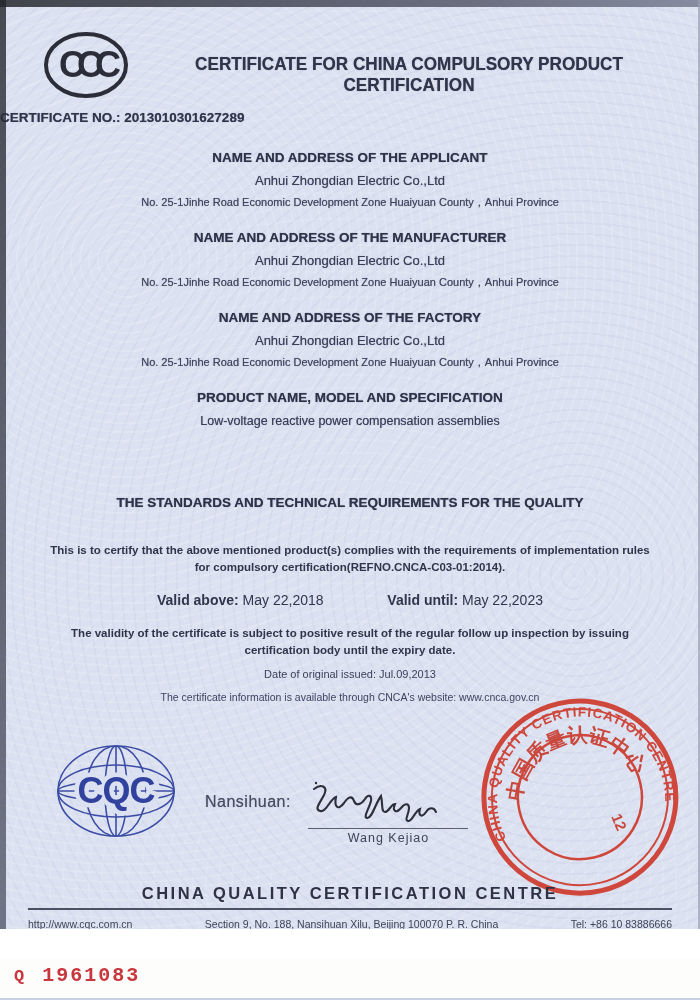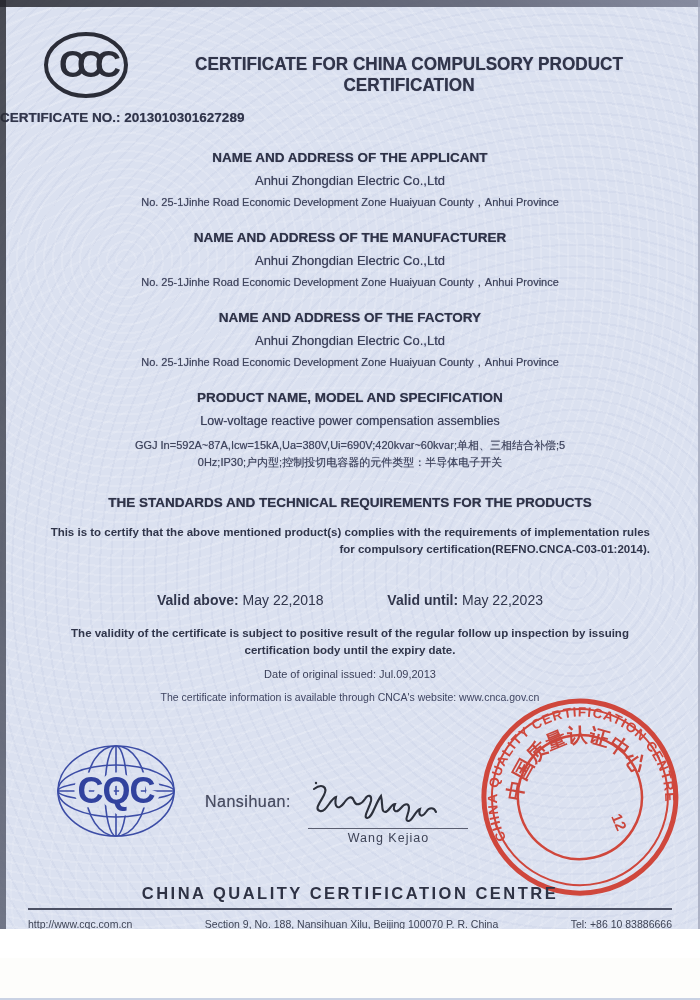--- a/index.html
+++ b/index.html
@@ -43,21 +43,21 @@
   .sec-manufacturer{top:230px;}
   .sec-factory{top:310px;}
 
   .sec-product{top:390px;}
   .product-name{font-size:12.5px;margin-top:9px;color:#3a3f58;}
   .product-spec{font-size:11px;margin-top:9px;line-height:1.55;color:#41465e;}
 
   .sec-standards{top:495px;}
   .standards-value{font-size:12.5px;margin-top:9px;color:#3a3f58;}
 
-  .certify{position:absolute;top:524px;left:50px;width:600px;text-align:right;
+  .certify{position:absolute;top:542px;left:50px;width:600px;text-align:center;
     font-size:11.5px;font-weight:700;line-height:1.45;color:#30354a;}
 
   .valid-row{position:absolute;top:592px;left:0;width:700px;text-align:center;font-size:14px;color:#31364c;}
   .valid-row .vlabel{font-weight:700;}
   .valid-row .gap{display:inline-block;width:56px;}
 
   .validity-note{position:absolute;top:625px;left:70px;width:560px;text-align:center;
     font-size:11.5px;font-weight:700;line-height:1.5;color:#30354a;}
 
   .issue-date{position:absolute;top:668px;left:0;width:700px;text-align:center;font-size:11px;color:#3a3f58;}
@@ -121,28 +121,24 @@
 
   <div class="section sec-factory">
     <div class="sec-head">NAME AND ADDRESS OF THE FACTORY</div>
     <div class="sec-company txt">Anhui Zhongdian Electric Co.,Ltd</div>
     <div class="sec-address txt">No. 25-1Jinhe Road Economic Development Zone Huaiyuan County，Anhui Province</div>
   </div>
 
   <div class="section sec-product">
     <div class="sec-head">PRODUCT NAME, MODEL AND SPECIFICATION</div>
     <div class="product-name txt">Low-voltage reactive power compensation assemblies</div>
-    <div class="product-spec txt">
-      <span>GGJ  In=592A~87A,Icw=15kA,Ua=380V,Ui=690V;420kvar~60kvar;单相、三相结合补偿;5</span><br>
-      <span>0Hz;IP30;户内型;控制投切电容器的元件类型：半导体电子开关</span>
-    </div>
   </div>
 
   <div class="section sec-standards">
-    <div class="sec-head">THE STANDARDS AND TECHNICAL REQUIREMENTS FOR THE PRODUCTS</div>
+    <div class="sec-head">THE STANDARDS AND TECHNICAL REQUIREMENTS FOR THE QUALITY</div>
   </div>
 
   <div class="certify">This is to certify that the above mentioned product(s) complies with the requirements of implementation rules for compulsory certification(REFNO.CNCA-C03-01:2014).</div>
 
   <div class="valid-row">
     <span class="vlabel">Valid above:</span>
     <span> </span>
     <span>May 22,2018</span>
     <span class="gap"></span>
     <span class="vlabel">Valid until:</span>
@@ -214,14 +210,17 @@
     <span>Tel: +86 10 83886666</span>
   </div>
 
   <div class="edge-top"></div>
   <div class="edge-left"></div>
   <div class="edge-right"></div>
   <div class="edge-bottom"></div>
 </div>
 
 <div class="serial-strip">
+  <div class="serial">
+    <span class="q">Q</span><span>1961083</span>
+  </div>
   <div class="strip-line"></div>
 </div>
 
 </body></html>

